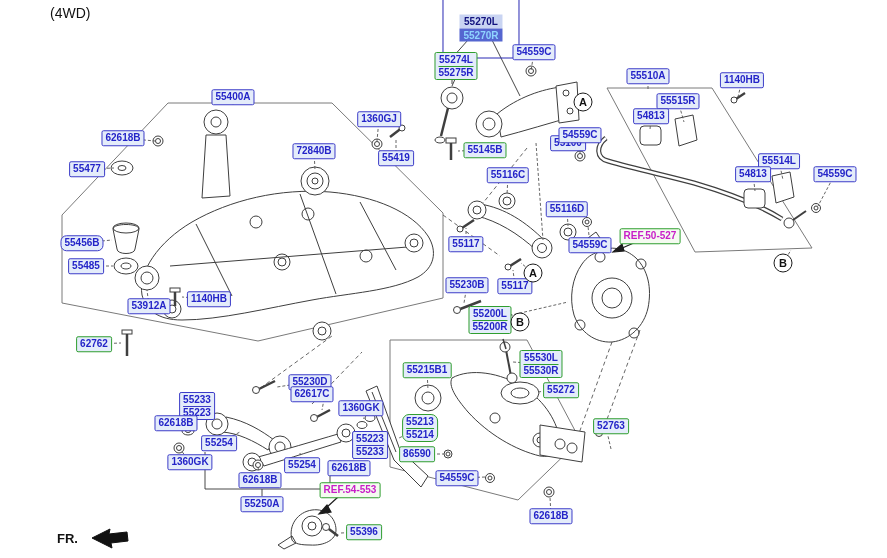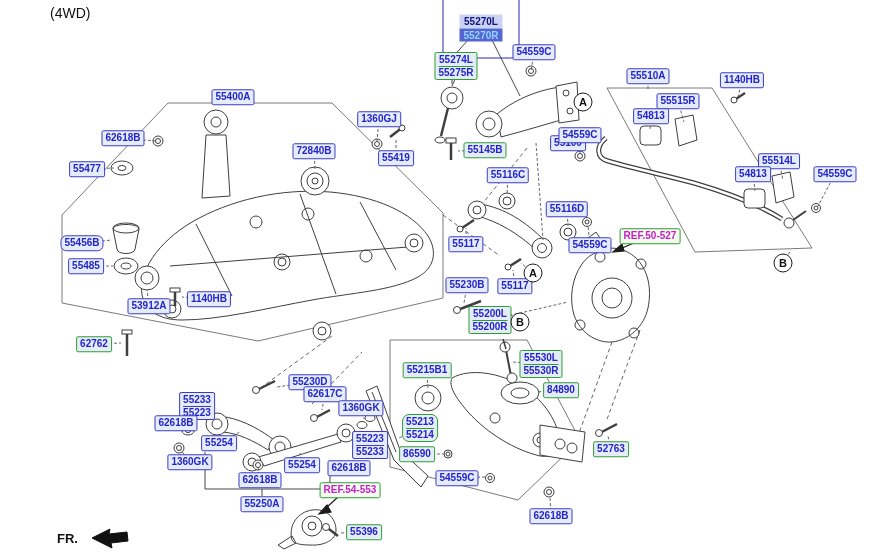--- a/index.html
+++ b/index.html
@@ -396,29 +396,29 @@
         <span>55200R</span>
       </div>
       <div class="plabel green" style="left: 94px; top: 344px;">
         <span>62762</span>
       </div>
       <div class="plabel green multi" style="left: 541px; top: 364px;">
         <span>55530L</span>
         <span>55530R</span>
       </div>
       <div class="plabel green" style="left: 561px; top: 390px;">
-        <span>84890</span>
+        <span>55272</span>
       </div>
       <div class="plabel green" style="left: 427px; top: 370px;">
         <span>55215B1</span>
       </div>
       <div class="plabel blue" style="left: 310px; top: 382px;">
         <span>55230D</span>
       </div>
-      <div class="plabel blue" style="left: 325px; top: 394px;">
+      <div class="plabel blue" style="left: 312px; top: 394px;">
         <span>62617C</span>
       </div>
       <div class="plabel blue" style="left: 361px; top: 408px;">
         <span>1360GK</span>
       </div>
       <div class="plabel blue multi" style="left: 197px; top: 406px;">
         <span>55233</span>
         <span>55223</span>
       </div>
       <div class="plabel blue" style="left: 176px; top: 423px;">
@@ -455,21 +455,21 @@
       </div>
       <div class="plabel blue" style="left: 262px; top: 504px;">
         <span>55250A</span>
       </div>
       <div class="plabel ref" style="left: 350px; top: 490px;">
         <span>REF.54-553</span>
       </div>
       <div class="plabel green" style="left: 364px; top: 532px;">
         <span>55396</span>
       </div>
-      <div class="plabel green" style="left: 611px; top: 449px;">
+      <div class="plabel green" style="left: 611px; top: 426px;">
         <span>52763</span>
       </div>
       <div class="plabel blue" style="left: 551px; top: 516px;">
         <span>62618B</span>
       </div>
       <div class="callout" style="left: 583px; top: 102px;">A</div>
       <div class="callout" style="left: 533px; top: 273px;">A</div>
       <div class="callout" style="left: 520px; top: 322px;">B</div>
       <div class="callout" style="left: 783px; top: 263px;">B</div>
     </div>

